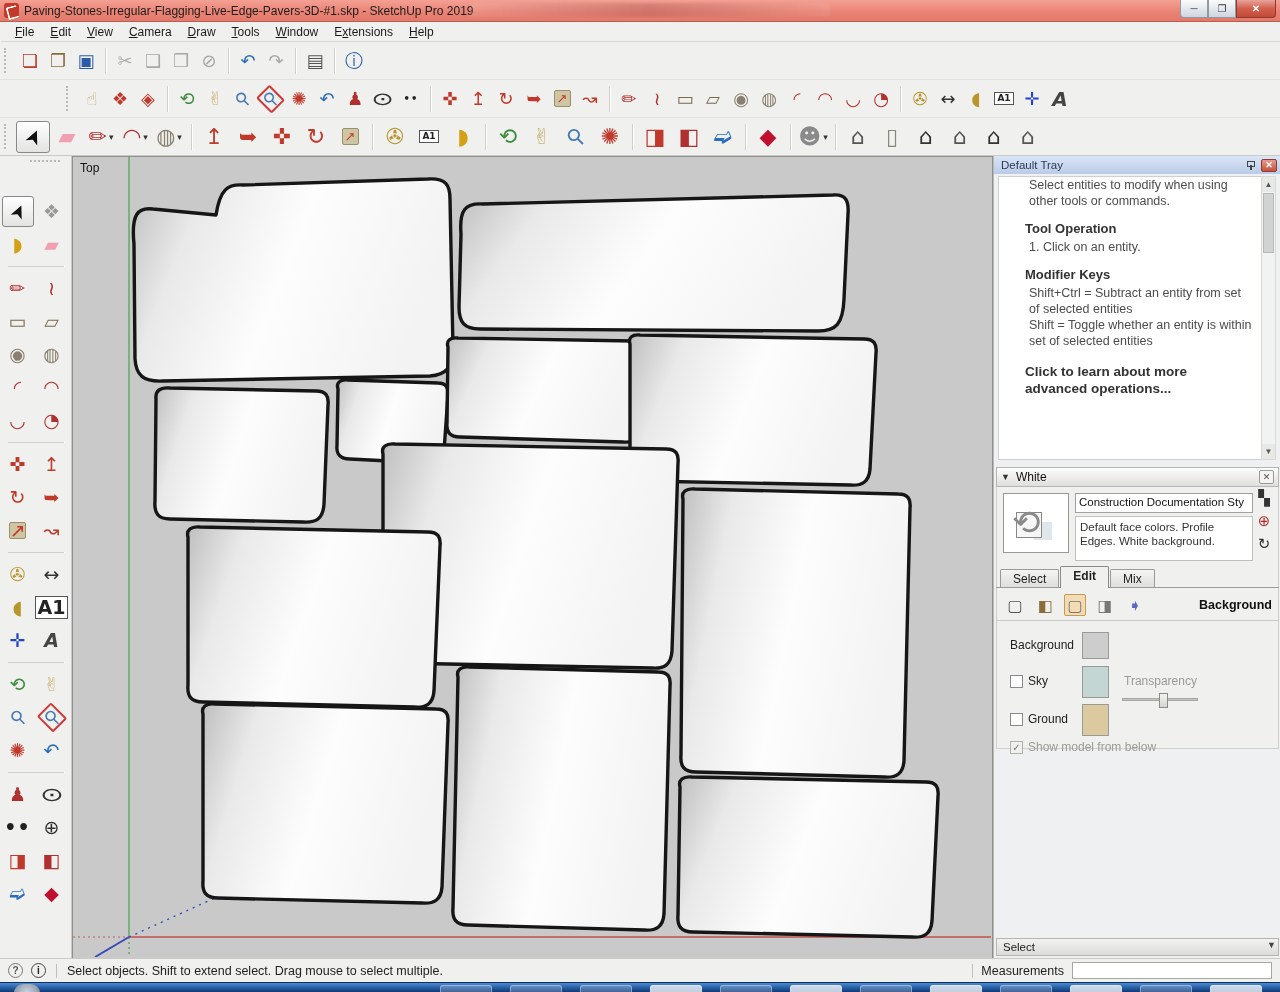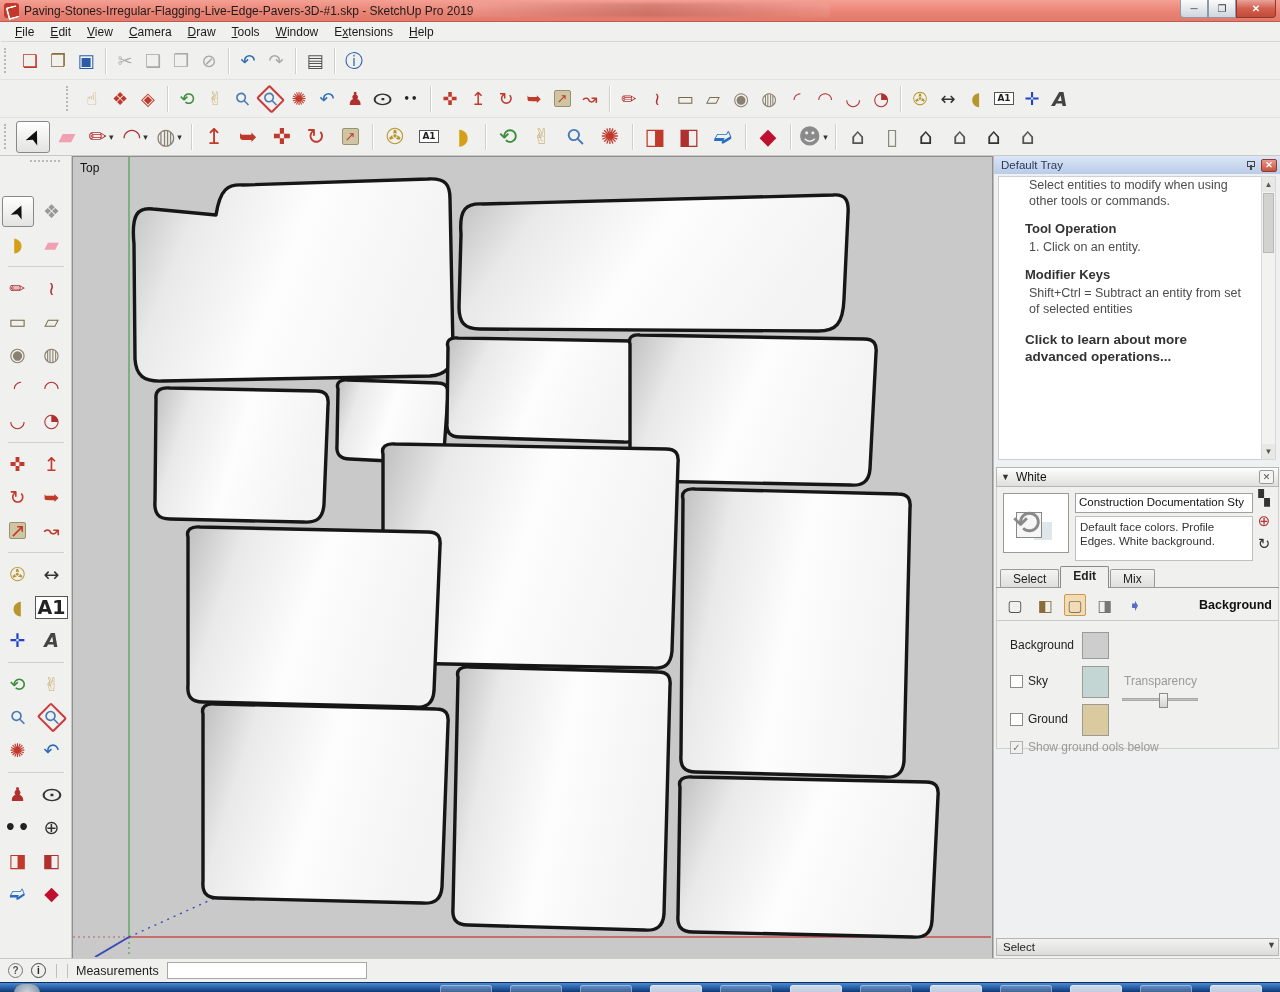--- a/index.html
+++ b/index.html
@@ -591,20 +591,21 @@
       <span class="tray-close">✕</span>
     </div>
 
     <div class="instructor">
       <div>Select entities to modify when using other tools or commands.</div>
       <h4>Tool Operation</h4>
       <div>1. Click on an entity.</div>
       <h4>Modifier Keys</h4>
       <div>
           <div>Shift+Ctrl = Subtract an entity from set of selected entities</div>
+          <div>Shift = Toggle whether an entity is within set of selected entities</div>
         </div>
       <div class="instr-link">Click to learn about more advanced operations...</div>
     </div>
     <div class="v-scroll">
       <div class="arr">▲</div>
       <div class="thumb"></div>
       <div class="arr down">▼</div>
     </div>
 
     <div class="panel-header" style="top:311px;">
@@ -663,35 +664,36 @@
       </div>
       <div class="swatch" style="left: 88px; top: 82px; height: 32px; background: rgb(219, 202, 160);"></div>
 
       <div class="trans-label">Transparency</div>
       <div class="slider">
         <div class="knob"></div>
       </div>
 
       <div class="bg-row graytext" style="top:118px;">
         <span class="checkbox dis">✓</span>
-        <span>Show ground ools below</span>
+        <span>Show model from below</span>
       </div>
     </div>
 
     <div class="select-bar">
       <span>Select</span>
     </div>
     <div class="tray-scroll-down">▼</div>
   </div>
 </div>
 
 <div class="statusbar">
   <span class="stat-circle">?</span>
   <span class="stat-circle info">i</span>
   <span class="stat-sep"></span>
+  <span class="stat-msg">Select objects. Shift to extend select. Drag mouse to select multiple.</span>
   <span class="meas-wrap">
     <span class="meas-sep"></span>
     <span class="meas-label">Measurements</span>
     <span class="meas-input"></span>
   </span>
 </div>
 
 <div class="taskbar">
   <div class="start-orb"></div>
   <div class="tb-app" style="left:440px;"></div>

